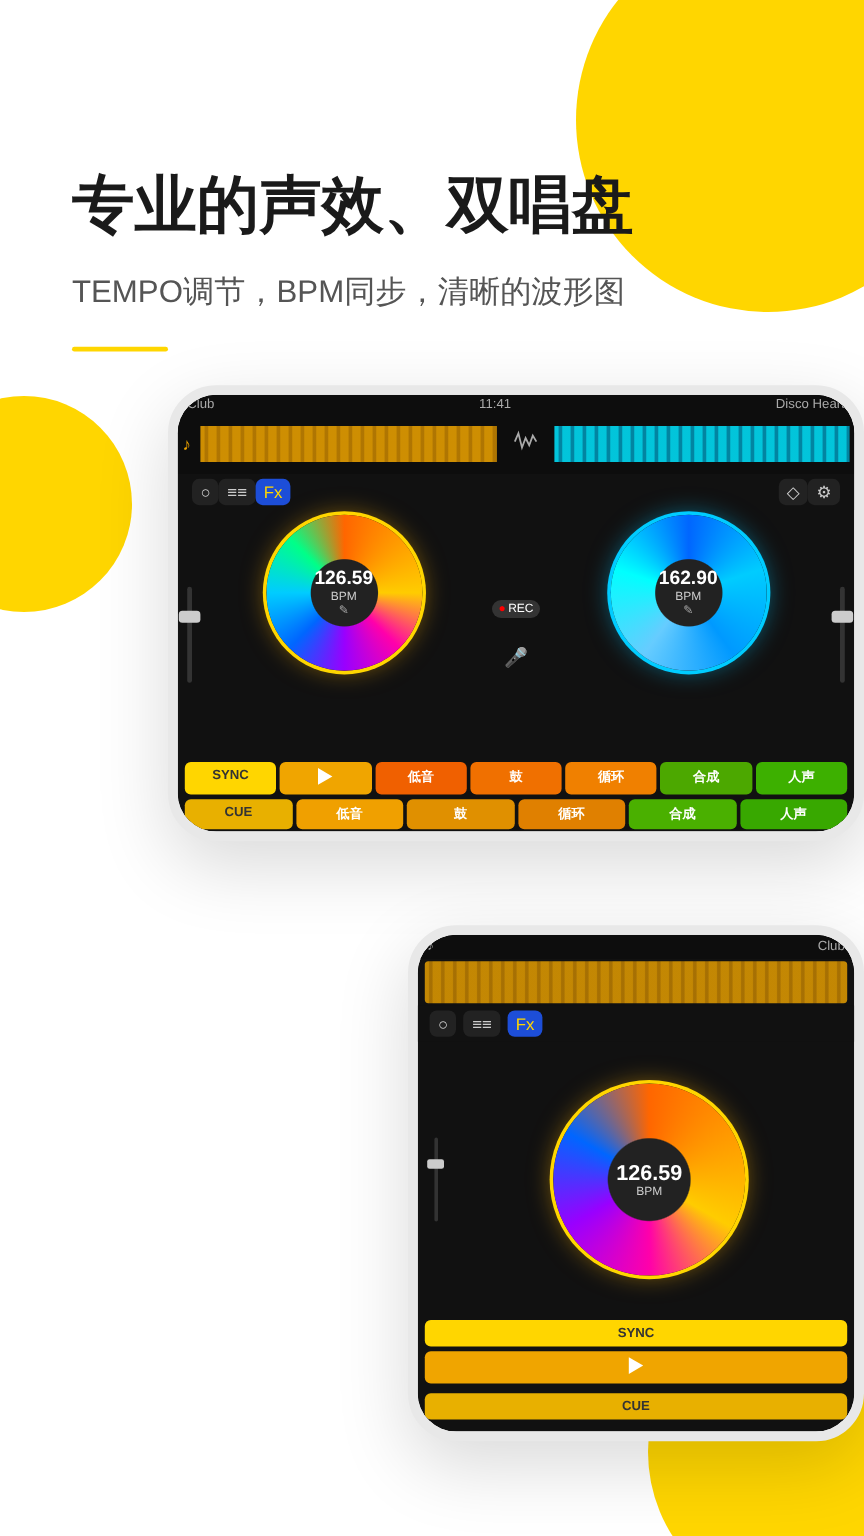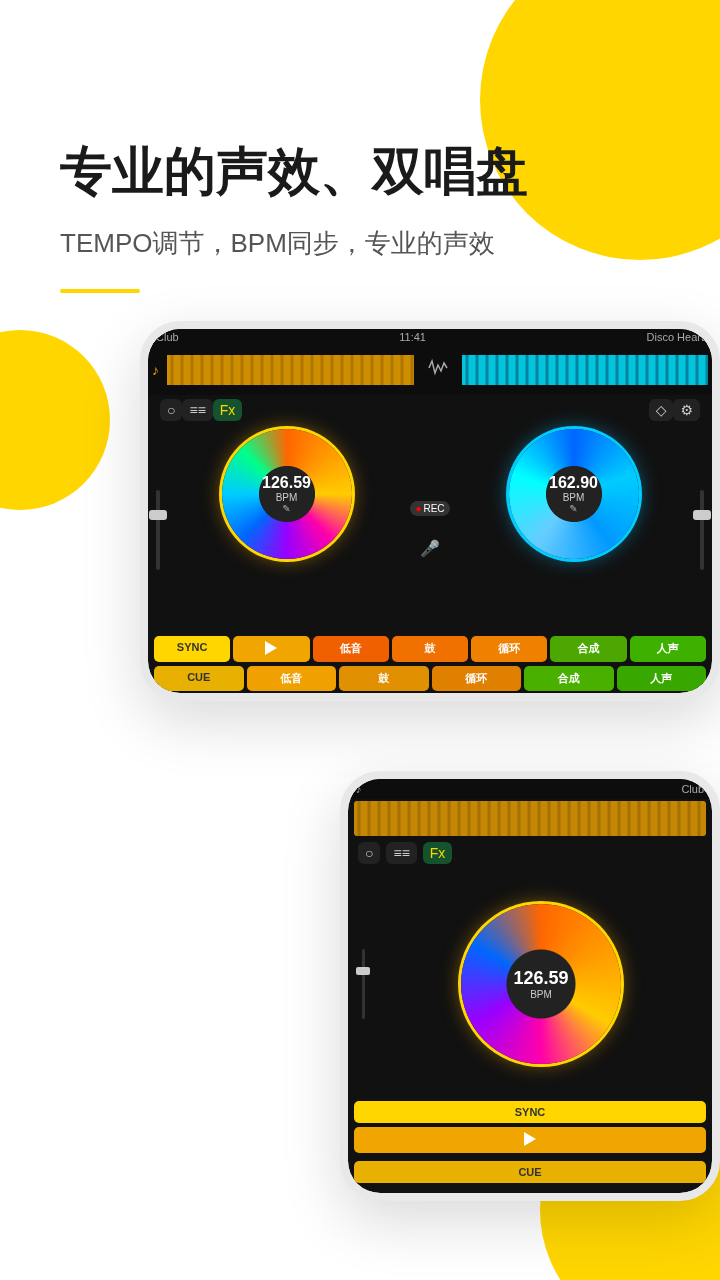--- a/index.html
+++ b/index.html
@@ -164,21 +164,21 @@
     .ctrl-btn {
       color: #ccc;
       font-size: 14px;
       background: #222;
       border-radius: 6px;
       padding: 3px 7px;
     }
     .ctrl-btn-yellow {
       color: #FFD600;
       font-size: 14px;
-      background: #14532d;
+      background: #1d4ed8;
       border-radius: 6px;
       padding: 3px 7px;
     }
 
     
     .decks-area {
       display: flex;
       flex: 1;
       padding: 4px 0;
     }
@@ -351,21 +351,21 @@
 <body>
 
 <div class="blob-top-right"></div>
 <div class="blob-left-mid"></div>
 <div class="blob-bottom-right"></div>
 
 <div class="content">
 
   <div class="header-section">
     <div class="main-title">专业的声效、双唱盘</div>
-    <div class="sub-title">TEMPO调节，BPM同步，专业的声效</div>
+    <div class="sub-title">TEMPO调节，BPM同步，清晰的波形图</div>
   </div>
   <div class="divider-line"></div>
 
   <div class="phone-mockup-area">
     <div class="phone-main">
       <div class="phone-main-inner">
         <div class="dj-ui">
 
           <div class="track-labels">
             <span class="track-label">Club</span>

